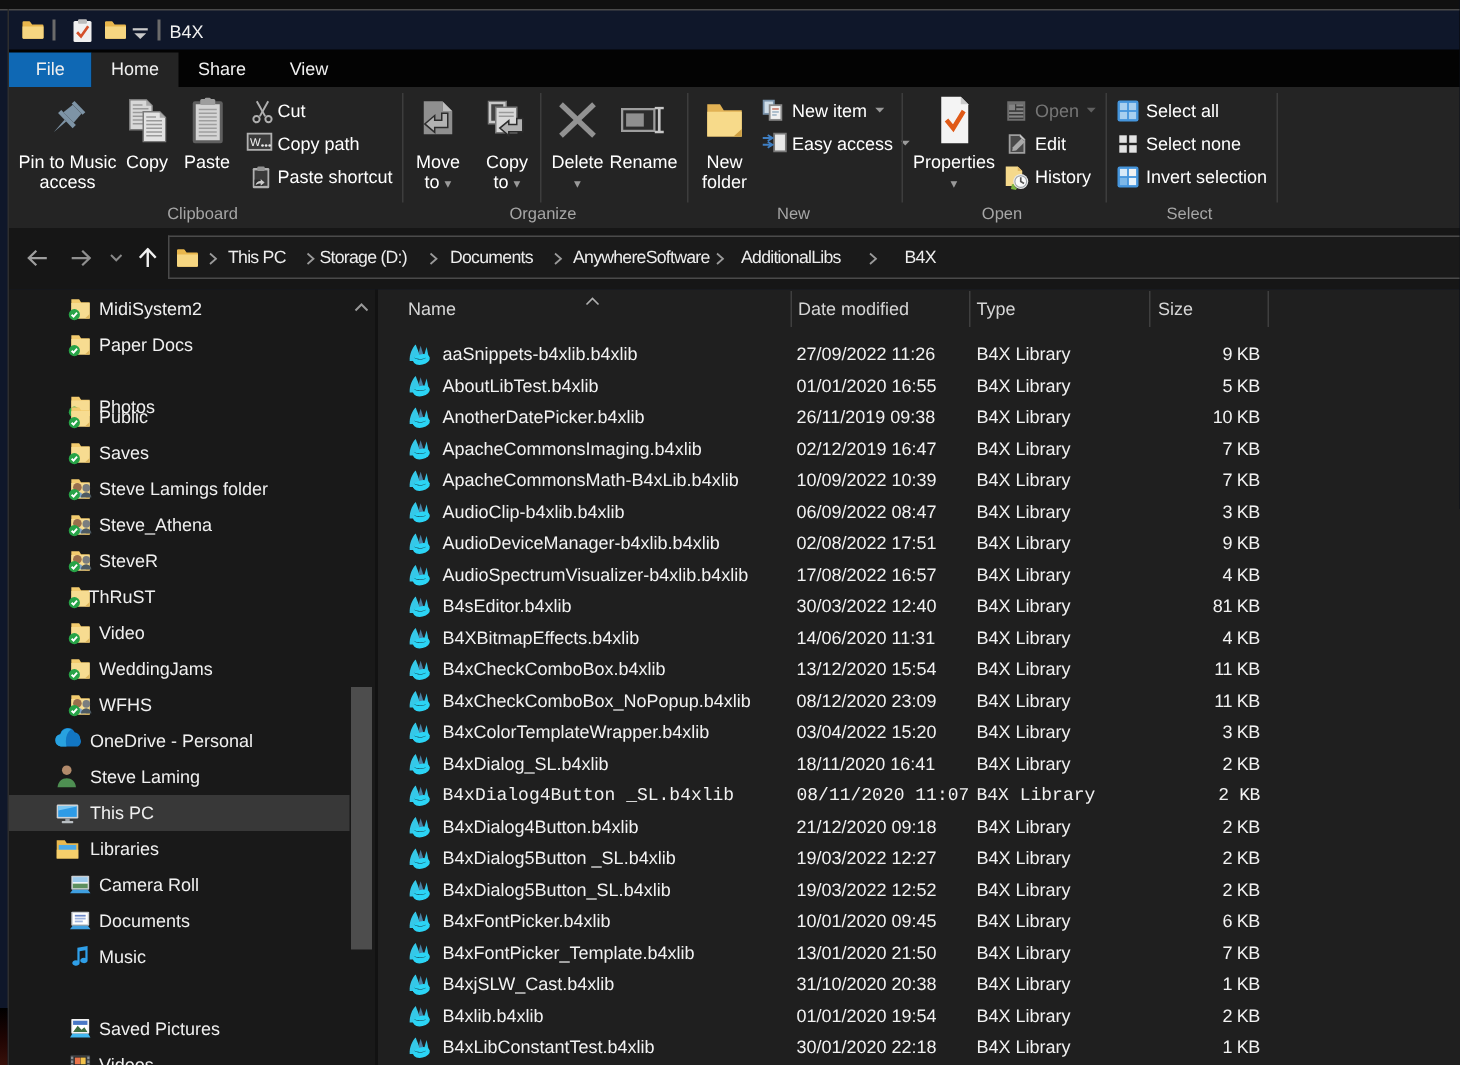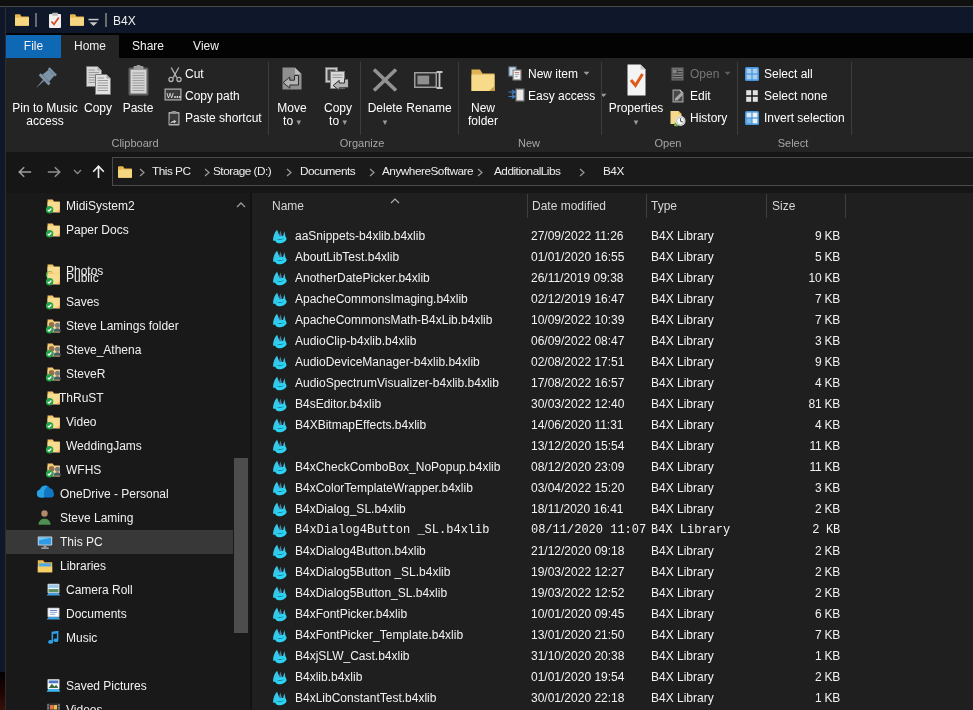--- a/index.html
+++ b/index.html
@@ -843,20 +843,21 @@
 <div class="frow" style="top:243px;">
 <span class="fic">
           <svg width="19" height="19" viewBox="0 0 17 17">
             <path d="M6.3 10.8 L8.4 3.2 L10.4 9.4 Z" fill="#4a7fa2"></path>
             <path d="M1.9 12.2 C1.7 8.4 3.4 4.3 5.5 2.4 C6.3 4.9 7.5 6.8 7.8 9.5 L5.6 12.2 Z" fill="#35c8e8"></path>
             <path d="M10.2 9.8 L12.0 3.9 L13.2 9.7 Z" fill="#32c5e6"></path>
             <ellipse cx="8.9" cy="11.3" rx="5.1" ry="3.1" transform="rotate(-13 8.9 11.3)" fill="#2bd4f5"></ellipse>
             <path d="M4.3 10.2 C6.3 11.3 9.3 11.4 11.8 10.1 C10.1 11.7 6.6 11.9 4.3 10.2 Z" fill="#15333e"></path>
           </svg>
         </span>
+<span class="fname">B4xCheckComboBox.b4xlib</span>
 <span class="fdate">13/12/2020 15:54</span>
 <span class="ftype">B4X Library</span>
 <span class="fsize">11 KB</span>
 </div>
 <div class="frow" style="top:264px;">
 <span class="fic">
           <svg width="19" height="19" viewBox="0 0 17 17">
             <path d="M6.3 10.8 L8.4 3.2 L10.4 9.4 Z" fill="#4a7fa2"></path>
             <path d="M1.9 12.2 C1.7 8.4 3.4 4.3 5.5 2.4 C6.3 4.9 7.5 6.8 7.8 9.5 L5.6 12.2 Z" fill="#35c8e8"></path>
             <path d="M10.2 9.8 L12.0 3.9 L13.2 9.7 Z" fill="#32c5e6"></path>

